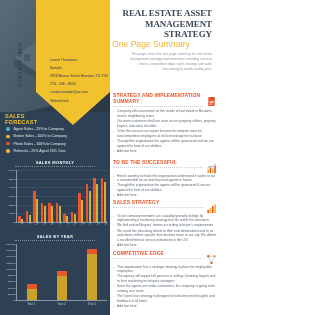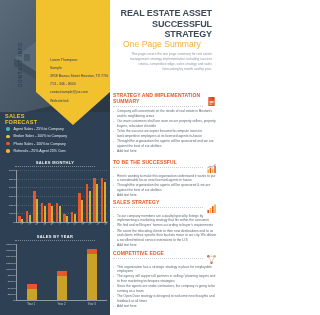--- a/index.html
+++ b/index.html
@@ -52,22 +52,22 @@
   .bar{width:2.1px;}
   .xlabs{position:relative;height:14px;}
   .xlab{position:absolute;color:#c8d0d6;font-size:2.4px;transform:rotate(-52deg);
       transform-origin:left top;white-space:nowrap;}
   .yr-labs{display:flex;justify-content:space-around;margin-top:1px;}
   .yr-labs span{color:#c8d0d6;font-size:2.8px;}
 
   
   .right-col{position:absolute;left:110px;top:0;width:108px;height:315px;background:#fff;}
   .title{position:absolute;right:6px;top:8px;width:100px;text-align:right;
-      color:#3d4a57;font-size:9px;font-weight:bold;line-height:1.18;letter-spacing:-.1px;}
-  .subtitle{position:absolute;right:6px;top:40px;width:100px;text-align:center;
+      color:#3d4a57;font-size:9px;font-weight:bold;line-height:1.18;letter-spacing:-.1px;font-family:Liberation Serif, serif;}
+  .subtitle{position:absolute;right:6px;top:40px;width:100px;text-align:left;
       color:#f2b233;font-size:8.6px;line-height:1;}
   .intro{position:absolute;right:6px;top:52px;width:88px;text-align:right;
       color:#8d98a3;font-size:3.3px;line-height:1.5;}
 
   .section{position:absolute;left:3px;width:104px;}
   .sec-head{display:flex;align-items:flex-start;justify-content:space-between;}
   .sec-title{color:#e8572b;font-size:5px;font-weight:bold;line-height:1.15;
       letter-spacing:.1px;border-bottom:.4px dotted #c9ced3;padding-bottom:1.2px;flex:1;}
   .sec-icon{width:11px;height:11px;flex:none;margin-left:3px;}
   ul.b{list-style:none;margin:2.5px 0 0 0;padding:0;}
@@ -269,21 +269,21 @@
             <span>Year 3</span>
           </div>
         </div>
       </div>
   </div>
 
   <div class="right-col">
 
     <div class="title">
       <div>REAL ESTATE  ASSET</div>
-      <div>SUCCESSFUL STRATEGY</div>
+      <div>MANAGEMENT STRATEGY</div>
     </div>
     <div class="subtitle">One Page Summary</div>
     <div class="intro">This page covers the one page summary for real estate management strategy implementation including success criteria, competitive edge, sales strategy and sales forecasting by month and by year.</div>
 
     <div class="section" id="sec0" style="top:93px;">
         <div class="sec-head">
           <div class="sec-title">STRATEGY AND IMPLEMENTATION SUMMARY</div>
           <div class="sec-icon"><svg viewBox="0 0 24 24" width="11" height="11">
               <rect x="5" y="2" width="14" height="20" rx="1" fill="#e8572b"></rect>
               <polygon points="14,2 19,7 14,7" fill="#b33c18"></polygon>

